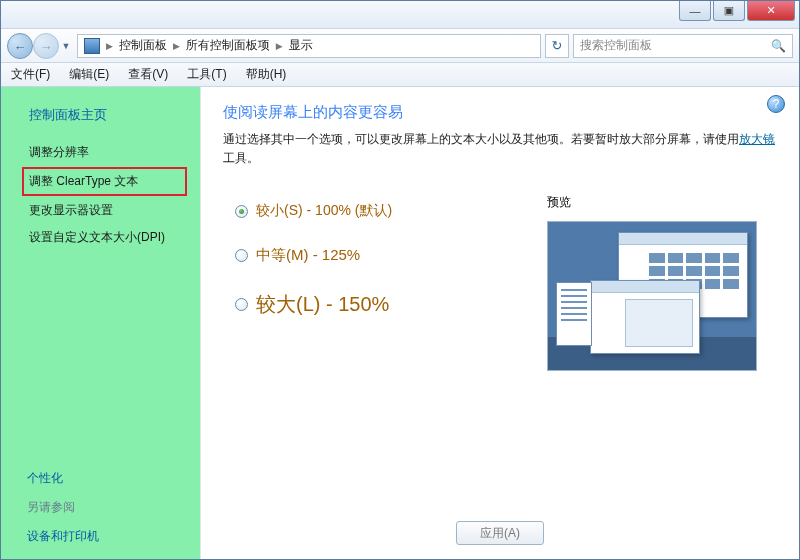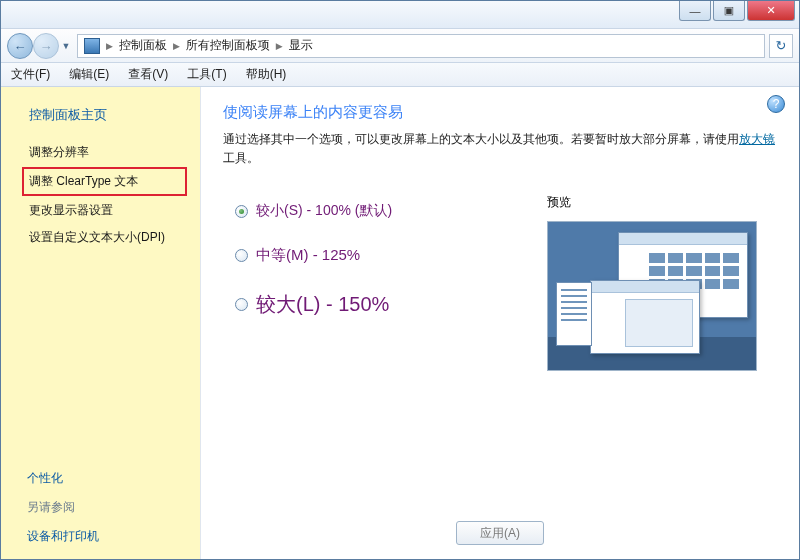--- a/index.html
+++ b/index.html
@@ -25,39 +25,39 @@
 .refresh { width: 24px; height: 24px; border: 1px solid #b6c4d4; background: #fff; display: flex; align-items: center; justify-content: center; color: #2c6aa0; font-size: 13px; }
 .searchbox { width: 220px; height: 24px; background: #fff; border: 1px solid #b6c4d4; display: flex; align-items: center; padding: 0 6px; font-size: 12px; color: #888; }
 .searchbox .mag { margin-left: auto; color: #2c6aa0; }
 
 
 .menubar { height: 24px; background: linear-gradient(#f7fafd, #eaf0f8); border-bottom: 1px solid #c9d6e6; display: flex; align-items: center; padding: 0 6px; font-size: 12px; color: #222; gap: 11px; }
 .menuitem { padding: 2px 4px; }
 
 
 .body { flex: 1; display: flex; min-height: 0; }
-.sidebar { width: 200px; background: #fef9c3; border-right: 1px solid #e0e6ee; padding: 14px 0 8px 0; display: flex; flex-direction: column; font-size: 12px; justify-content: flex-end; }
+.sidebar { width: 200px; background: #86efac; border-right: 1px solid #e0e6ee; padding: 14px 0 8px 0; display: flex; flex-direction: column; font-size: 12px; justify-content: flex-end; }
 .side-link { padding: 5px 10px 5px 28px; color: #1a1a1a; position: relative; }
 .side-link.home { color: #0b5aa5; padding-left: 28px; font-size: 13px; }
 .side-link.cal::before { content: ""; position: absolute; left: 8px; top: 5px; width: 14px; height: 14px; border-radius: 50%; background: conic-gradient(#e33 0 90deg, #4a4 90deg 180deg, #48d 180deg 270deg, #ec3 270deg 360deg); }
 .side-link.highlight { outline: 2px solid #d23; outline-offset: -1px; padding-right: 4px; margin: 2px 14px 2px 22px; padding-left: 6px; }
 .side-spacer { flex: 1; }
 .side-footer { padding: 6px 10px 6px 26px; color: #606f80; }
 .side-footer.hd { color: #6b7c8e; }
 .side-footer.lnk { color: #0b5aa5; }
 
 .main { flex: 1; padding: 16px 22px 14px 22px; position: relative; display: flex; flex-direction: column; }
 .help-icon { position: absolute; right: 14px; top: 8px; width: 18px; height: 18px; border-radius: 50%; background: radial-gradient(circle at 30% 30%, #bfe1ff, #3a8bd6); color: #fff; font-size: 12px; display: flex; align-items: center; justify-content: center; border: 1px solid #2c6aa0; }
 .heading { color: #3b82f6; font-size: 15px; margin-bottom: 8px; }
 .desc { font-size: 12px; color: #222; line-height: 1.6; margin-bottom: 20px; }
 .desc a { color: #0369a1; text-decoration: underline; }
 
 .options-row { display: flex; gap: 28px; }
 .opts { flex: 1; }
-.opt { display: flex; align-items: center; gap: 8px; margin: 14px 0 26px 12px; font-size: 14px; color: #701a75; }
+.opt { display: flex; align-items: center; gap: 8px; margin: 14px 0 26px 12px; font-size: 14px; color: #a16207; }
 .opt.big { font-size: 15px; }
 .opt.bigger { font-size: 20px; }
 .radio { width: 13px; height: 13px; border-radius: 50%; border: 1px solid #6a8aab; background: radial-gradient(circle at 35% 35%, #fff, #d9e6f2); position: relative; display: inline-block; flex-shrink: 0; }
 .radio.checked::after { content: ""; position: absolute; inset: 3px; border-radius: 50%; background: radial-gradient(circle at 35% 35%, #7fbf7f, #2c8a2c); }
 
 .preview-col { width: 230px; }
 .preview-label { font-size: 12px; margin: 6px 0 10px 0; }
 .preview-box { width: 210px; height: 150px; border: 1px solid #9fb4c9; background: linear-gradient(#4f7aa9 0%, #4f7aa9 78%, #3a5e86 78%, #3a5e86 100%); position: relative; overflow: hidden; }
 .pv-win1 { position: absolute; right: 8px; top: 10px; width: 130px; height: 86px; background: #fff; border: 1px solid #6e8fb3; box-shadow: 2px 2px 4px rgba(0,0,0,.25); }
 .pv-win1 .t { height: 12px; background: #cfe0f0; border-bottom: 1px solid #a9c2db; }
@@ -92,20 +92,24 @@
     <div class="addrbar">
       <span class="addr-icon"></span>
       <span class="crumb-sep">▶</span>
       <span class="crumb">控制面板</span>
       <span class="crumb-sep">▶</span>
       <span class="crumb">所有控制面板项</span>
       <span class="crumb-sep">▶</span>
       <span class="crumb">显示</span>
     </div>
     <div class="refresh">↻</div>
+    <div class="searchbox">
+      <span>搜索控制面板</span>
+      <span class="mag">🔍</span>
+    </div>
   </div>
 
   <div class="menubar">
     <span class="menuitem">文件(F)</span>
     <span class="menuitem">编辑(E)</span>
     <span class="menuitem">查看(V)</span>
     <span class="menuitem">工具(T)</span>
     <span class="menuitem">帮助(H)</span>
   </div>
 

